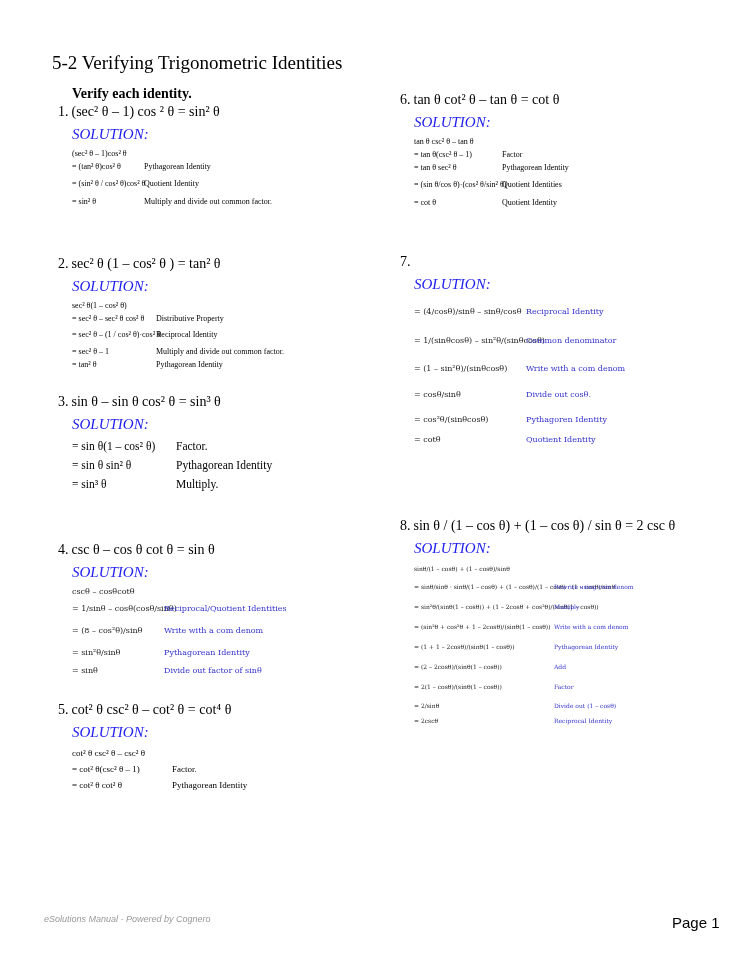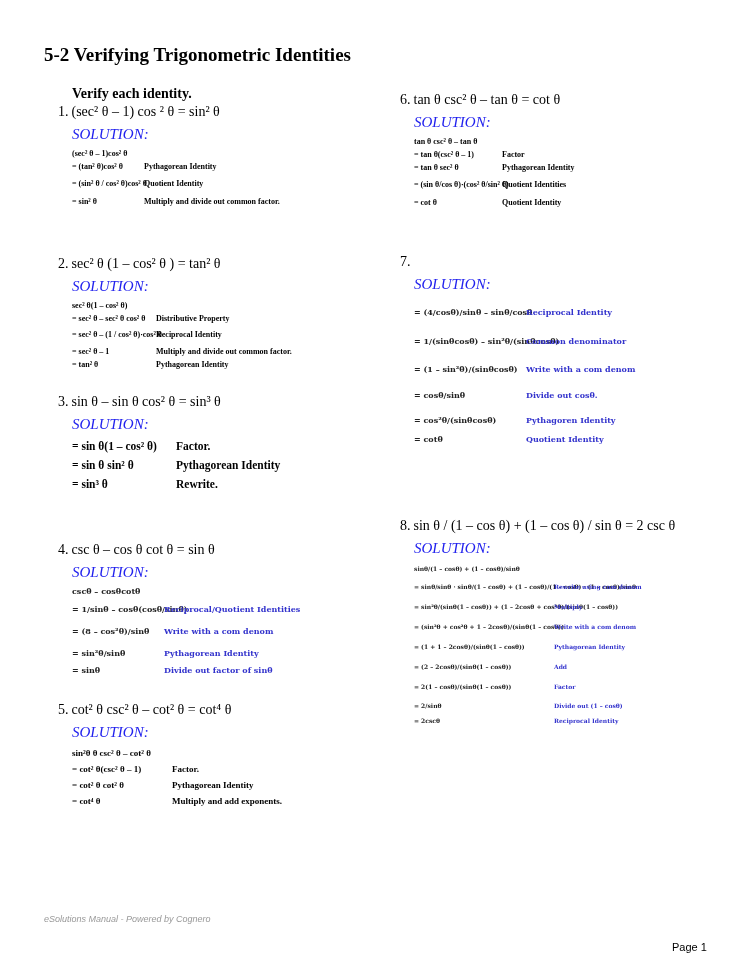--- a/index.html
+++ b/index.html
@@ -1,39 +1,39 @@
 <!DOCTYPE html>
 <html><head>
 <meta charset="utf-8">
 <style>
   html, body { margin:0; padding:0; background:#ffffff; }
   body { width:749px; height:970px; position:relative; overflow:hidden;
          font-family:"Liberation Serif", "DejaVu Serif", serif; color:#000; }
-  .title { position:absolute; left:44px; top:44px; font-size:19px; font-weight:bold; margin:0; }
+  .title { position:absolute; left:44px; top:44px; font-size:19px; font-weight:normal; margin:8px; }
   .col { position:absolute; }
   .col-left { left:58px; top:86px; width:320px; }
   .col-right { left:400px; top:86px; width:340px; }
   .instr { font-weight:bold; font-size:14px; margin-left:14px; }
   .prob { position:absolute; }
   .stmt { font-size:14px; white-space:nowrap; display:flex; align-items:center; }
   .stmt .num { margin-right:3px; }
   .sol-label { color:#2222ee; font-style:italic; font-size:15px; margin:6px 0 4px 14px; }
   .steps { margin-left:14px; }
-  .step { display:flex; align-items:flex-end; white-space:nowrap;font-weight:bold; }
+  .step { display:flex; align-items:flex-end; white-space:nowrap; }
   .step .expr { display:inline-flex; align-items:center; }
   .step .reason { display:inline-block; }
   .s-small .step { font-size:8px; line-height:13px; }
   .s-small .reason { font-size:8px; }
   .s-med .step { font-size:11.5px; line-height:19px; }
   .s-blue .reason { color:#3333cc; font-family:"DejaVu Serif", serif; }
   .s-blue .expr { font-family:"DejaVu Serif", serif; color:#222; }
   .footer-left { position:absolute; left:44px; top:914px; font-family:"Liberation Sans", sans-serif;
                  font-style:italic; font-size:9px; color:#999; }
   .footer-right { position:absolute; left:672px; top:914px; font-family:"Liberation Sans", sans-serif;
-                  font-size:11px; color:#000;margin-top:27px; }
+                  font-size:15px; color:#000; }
 </style>
 </head>
 <body>
 
 <h1 class="title">5-2 Verifying Trigonometric Identities</h1>
 
 <div class="col col-left">
   <div class="instr" style="position:absolute; top:0;">Verify each identity.</div>
 
   <div class="prob" style="top:18px; left:0;">
@@ -100,21 +100,21 @@
       <div class="step">
           <span class="expr" style="width:104px">= sin θ(1 – cos² θ)</span>
           <span class="reason">Factor.</span>
         </div>
       <div class="step">
           <span class="expr" style="width:104px">= sin θ sin² θ</span>
           <span class="reason">Pythagorean Identity</span>
         </div>
       <div class="step">
           <span class="expr" style="width:104px">= sin³ θ</span>
-          <span class="reason">Rewrite.</span>
+          <span class="reason">Multiply.</span>
         </div>
     </div>
   </div>
 
   <div class="prob" style="top:456px; left:0;">
     <div class="stmt">
       <span class="num">4.</span>
       <span>csc θ – cos θ cot θ = sin θ</span>
     </div>
     <div class="sol-label">SOLUTION:</div>
@@ -142,44 +142,40 @@
   </div>
 
   <div class="prob" style="top:616px; left:0;">
     <div class="stmt">
       <span class="num">5.</span>
       <span>cot² θ csc² θ – cot² θ = cot⁴ θ</span>
     </div>
     <div class="sol-label">SOLUTION:</div>
     <div class="steps s-small" style="font-size:9px;">
       <div class="step" style="font-size:9px; line-height:16px">
-          <span class="expr" style="width:100px">sin²θ θ csc² θ – cot² θ</span>
+          <span class="expr" style="width:100px">cot² θ csc² θ – csc² θ</span>
         </div>
       <div class="step" style="font-size:9px; line-height:16px">
           <span class="expr" style="width:100px">= cot² θ(csc² θ – 1)</span>
           <span class="reason" style="font-size:9px">Factor.</span>
         </div>
       <div class="step" style="font-size:9px; line-height:16px">
           <span class="expr" style="width:100px">= cot² θ cot² θ</span>
           <span class="reason" style="font-size:9px">Pythagorean Identity</span>
         </div>
-      <div class="step" style="font-size:9px; line-height:16px">
-          <span class="expr" style="width:100px">= cot⁴ θ</span>
-          <span class="reason" style="font-size:9px">Multiply and add exponents.</span>
-        </div>
     </div>
   </div>
 </div>
 
 <div class="col col-right">
 
   <div class="prob" style="top:6px; left:0;">
     <div class="stmt">
       <span class="num">6.</span>
-      <span>tan θ csc² θ – tan θ = cot θ</span>
+      <span>tan θ cot² θ – tan θ = cot θ</span>
     </div>
     <div class="sol-label">SOLUTION:</div>
     <div class="steps s-small">
       <div class="step">
           <span class="expr" style="width:88px">tan θ csc² θ – tan θ</span>
         </div>
       <div class="step">
           <span class="expr" style="width:88px">= tan θ(csc² θ – 1)</span>
           <span class="reason">Factor</span>
         </div>

